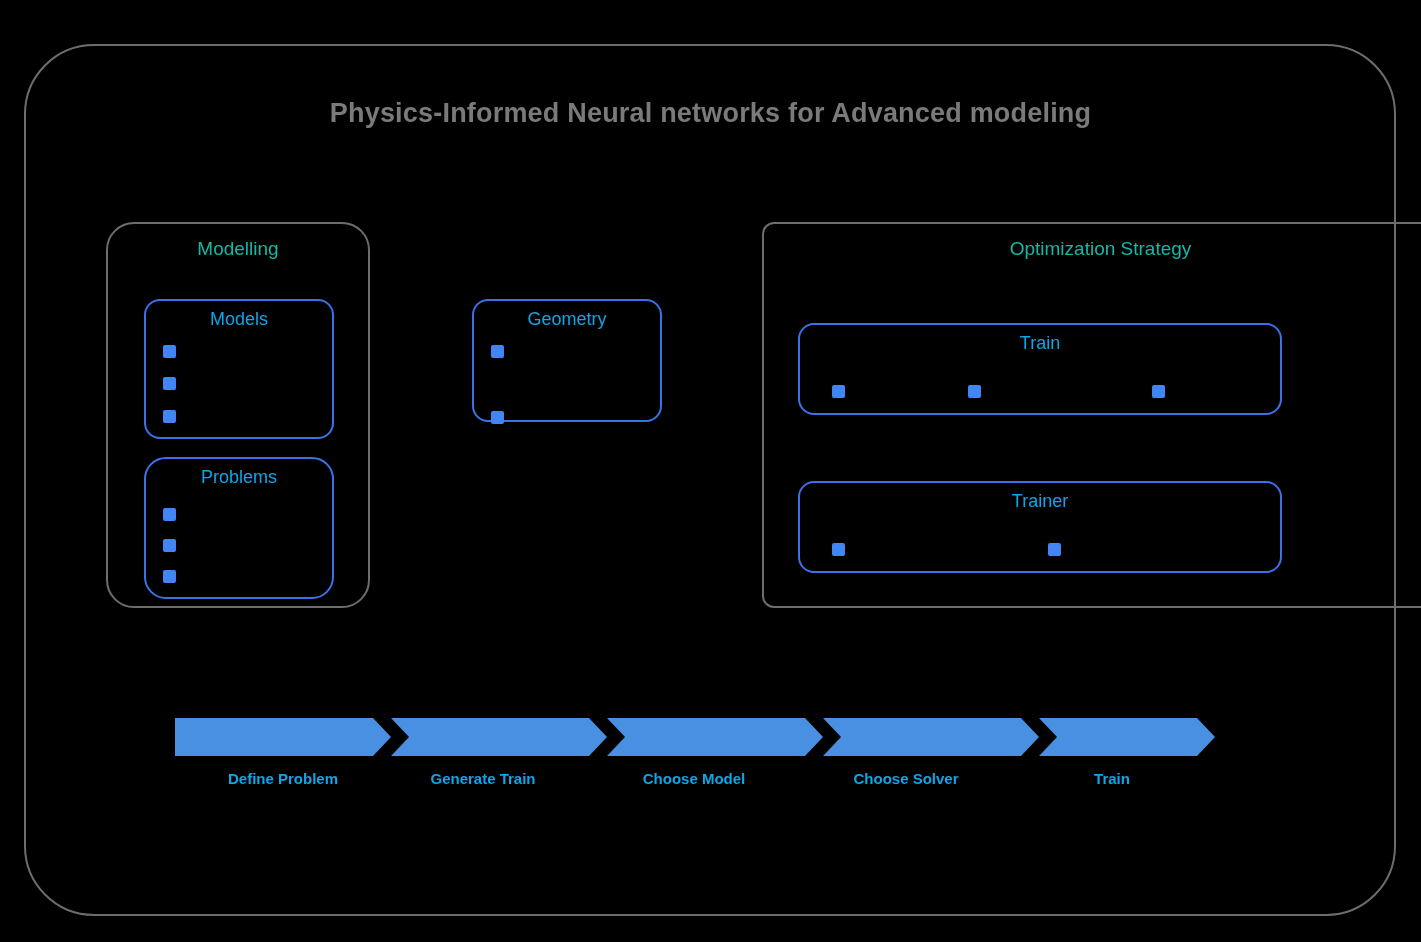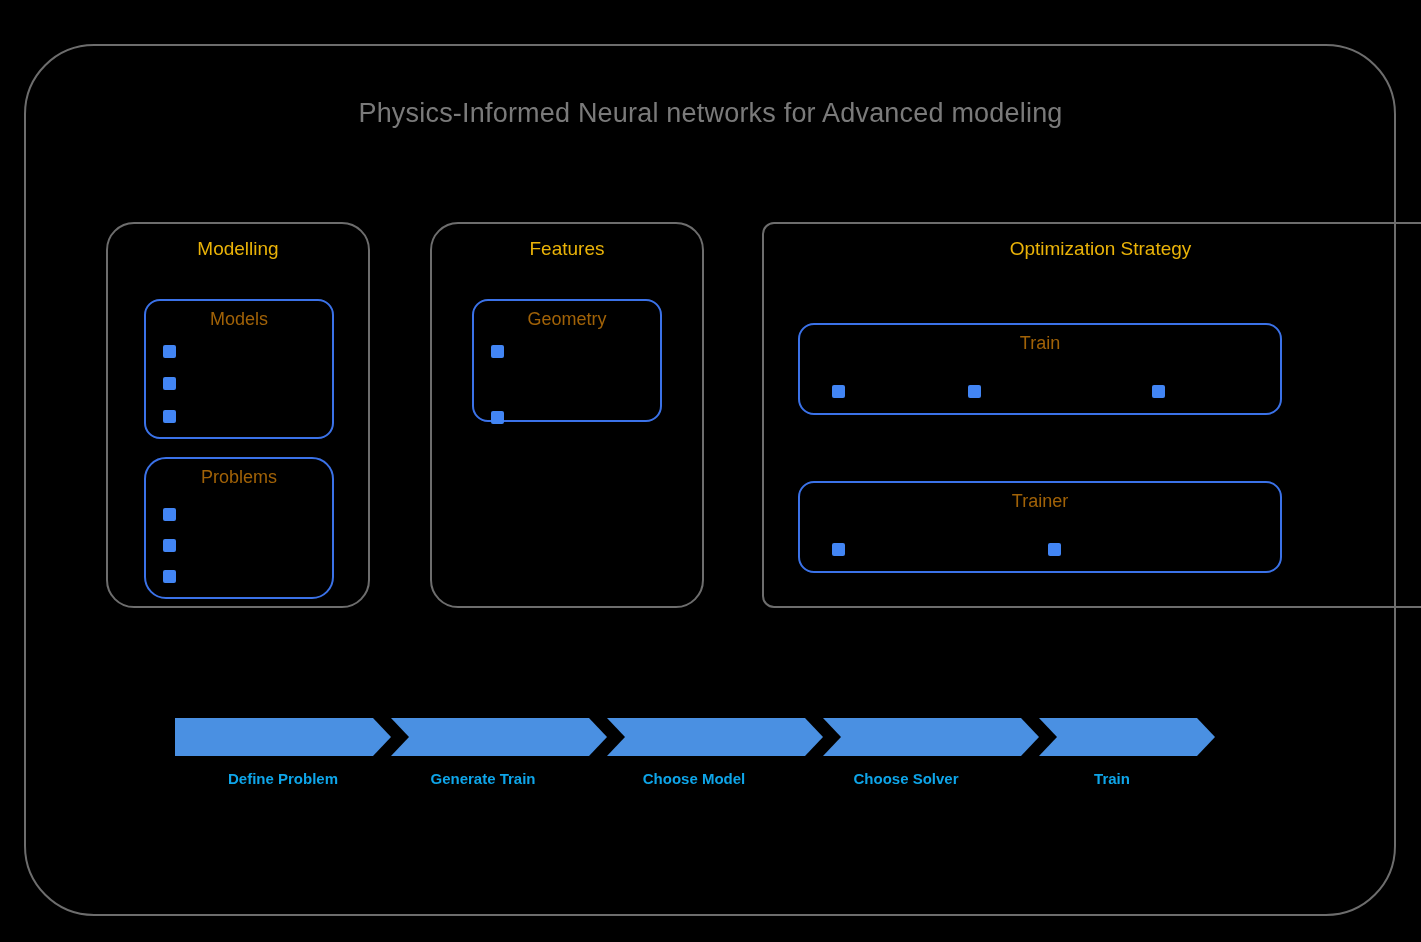--- a/index.html
+++ b/index.html
@@ -33,57 +33,57 @@
     box-sizing: border-box;
   }
   .main-title {
     position: absolute;
     left: 0;
     top: 98px;
     width: 1421px;
     text-align: center;
     color: #7a7a7a;
     font-size: 27px;
-    font-weight: normal;
+    font-weight: bold;
     letter-spacing: 0.2px;
   }
   
   .group {
     position: absolute;
     border: 2px solid #6d6d6d;
     border-radius: 28px;
     box-sizing: border-box;
   }
   .group-title {
     position: absolute;
     top: 14px;
     left: 0;
     width: 100%;
     text-align: center;
-    color: #eab308;
+    color: #14b8a6;
     font-size: 19px;
   }
   #group-modelling { left: 106px; top: 222px; width: 264px; height: 386px; }
   #group-features  { left: 430px; top: 222px; width: 274px; height: 386px; }
   #group-optimization { left: 762px; top: 222px; width: 677px; height: 386px; border-radius: 12px; }
 
   
   .blue-box {
     position: absolute;
     border: 2px solid #3b72e8;
     border-radius: 16px;
     box-sizing: border-box;
   }
   .blue-box-title {
     position: absolute;
     top: 8px;
     left: 0;
     width: 100%;
     text-align: center;
-    color: #a16207;
+    color: #0ea5e9;
     font-size: 18px;
   }
   #box-models    { left: 144px; top: 299px; width: 190px; height: 140px; }
   #box-problems  { left: 144px; top: 457px; width: 190px; height: 142px; border-radius: 22px; }
   #box-geometry  { left: 472px; top: 299px; width: 190px; height: 123px; text-decoration: underline; }
   #box-callbacks { left: 472px; top: 457px; width: 190px; height: 142px; }
   #box-solver    { left: 798px; top: 323px; width: 484px; height: 92px; }
   #box-trainer   { left: 798px; top: 481px; width: 484px; height: 92px; }
 
   
@@ -156,23 +156,20 @@
     <div class="bullet" style="left:17px; top:76px;"></div>
     <div class="bullet" style="left:17px; top:109px;"></div>
   </div>
   <div class="blue-box" id="box-problems">
     <div class="blue-box-title">Problems</div>
     <div class="bullet" style="left:17px; top:49px;"></div>
     <div class="bullet" style="left:17px; top:80px;"></div>
     <div class="bullet" style="left:17px; top:111px;"></div>
   </div>
 
-  <div class="group" id="group-features">
-    <div class="group-title">Features</div>
-  </div>
   <div class="blue-box" id="box-geometry">
     <div class="blue-box-title">Geometry</div>
     <div class="bullet" style="left:17px; top:44px;"></div>
     <div class="bullet" style="left:17px; top:110px;"></div>
   </div>
 
   <div class="group" id="group-optimization">
     <div class="group-title">Optimization Strategy</div>
   </div>
   <div class="blue-box" id="box-solver">

